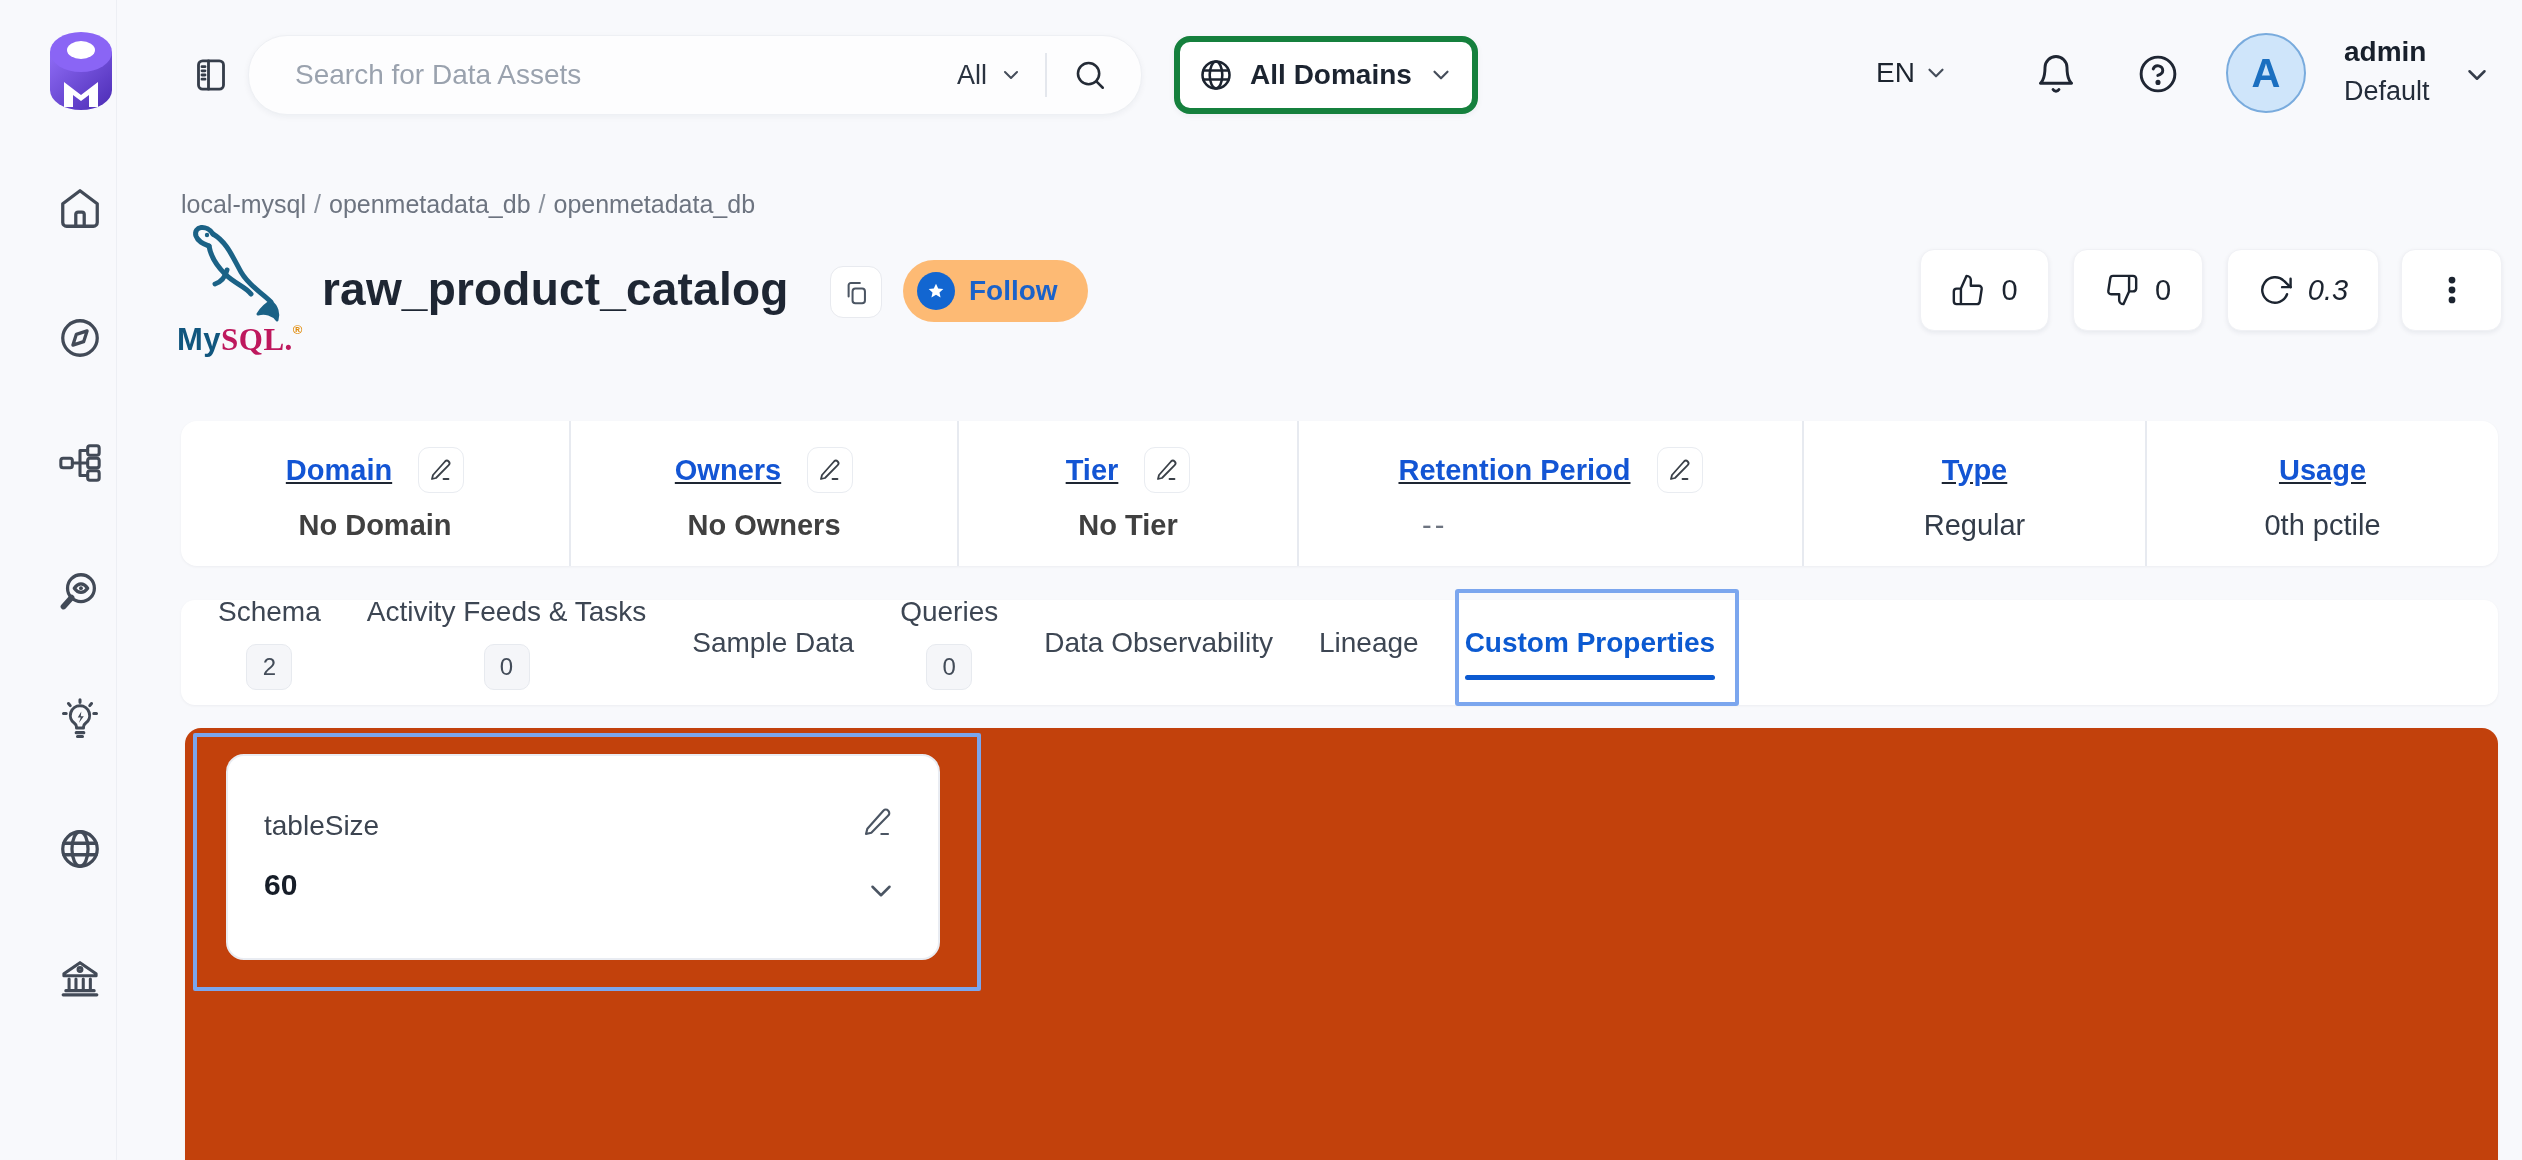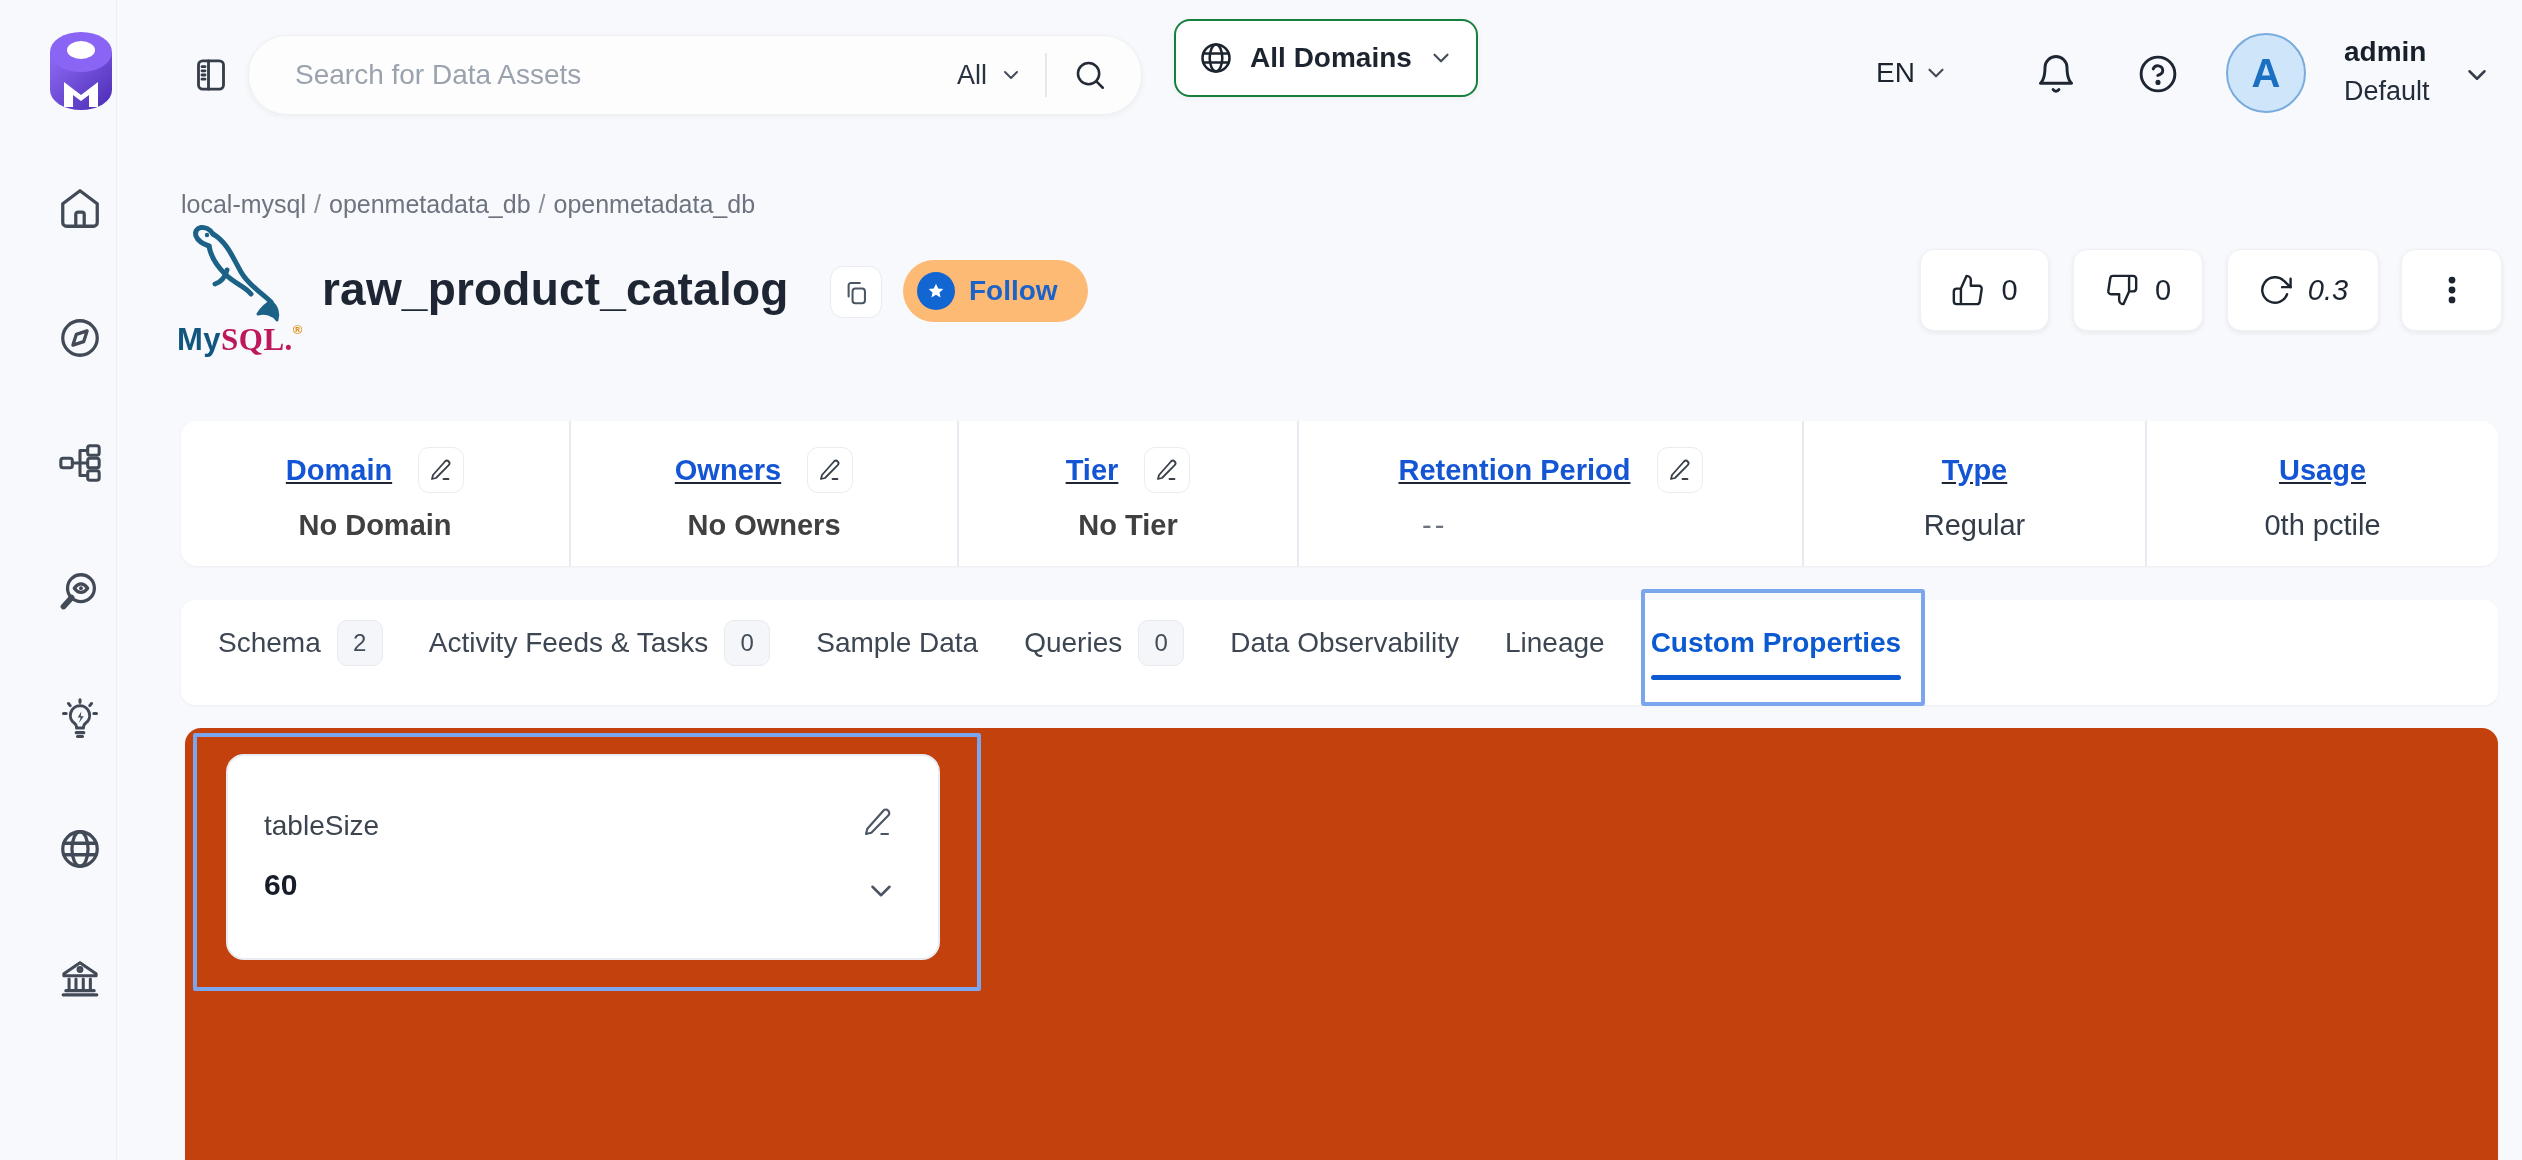--- a/index.html
+++ b/index.html
@@ -21,21 +21,21 @@
   .toggle-btn{left:191px;top:55px;width:40px;height:40px;color:#353d4a;}
   .searchbar{left:248px;top:35px;width:892px;height:78px;background:#fdfdfe;border:1px solid #eef0f4;
     border-radius:39px;display:flex;align-items:center;box-shadow:0 2px 6px rgba(23,31,52,.05);}
   .searchbar input{flex:1;border:none;outline:none;background:transparent;margin-left:44px;
     font-size:28px;color:#2a3340;font-family:inherit;}
   .searchbar input::placeholder{color:#9aa2ae;}
   .scope{display:flex;align-items:center;gap:12px;font-size:27px;color:#2a3340;padding:0 22px 0 10px;}
   .scope svg{width:24px;height:24px;color:#454d5a;}
   .sb-divider{width:2px;height:44px;background:#e4e7ed;}
   .sb-search-icon{width:34px;height:34px;color:#242b36;margin:0 34px 0 26px;}
-  .domains-btn{left:1174px;top:19px;width:304px;height:78px;background:#fff;border:2px solid #15803d;border-radius:16px;
+  .domains-btn{left:1174px;top:36px;width:304px;height:78px;background:#fff;border:6px solid #15803d;border-radius:16px;
     display:flex;align-items:center;justify-content:center;gap:16px;box-shadow:0 2px 6px rgba(23,31,52,.05);}
   .domains-btn .globe{width:36px;height:36px;color:#1c2430;}
   .domains-btn .lbl{font-size:28px;font-weight:600;color:#1c2430;}
   .domains-btn .chev{width:26px;height:26px;color:#454d5a;}
   .lang{left:1876px;top:57px;display:flex;align-items:center;gap:8px;font-size:28px;font-weight:500;color:#1c242f;}
   .lang svg{width:26px;height:26px;color:#454d5a;}
   .icon-btn{width:44px;height:44px;color:#1f2633;}
   .icon-btn svg{width:44px;height:44px;}
   .bell-btn{left:2034px;top:52px;}
   .help-btn{left:2136px;top:52px;}
@@ -84,21 +84,21 @@
     display:flex;align-items:center;justify-content:center;color:#3a4048;}
   .edit-btn svg{width:24px;height:24px;}
   .info-value{margin-top:16px;font-size:29px;color:#404040;font-weight:600;}
   .info-value.plain{font-weight:400;color:#333c49;}
   .info-value.muted{font-weight:400;color:#6d7480;letter-spacing:3px;}
 
   
   .tab-card{left:181px;top:600px;width:2317px;height:105px;background:#fff;border-radius:14px;
     box-shadow:0 1px 3px rgba(16,24,40,.05);display:flex;align-items:center;gap:46px;
     padding:0 0 20px 37px;box-sizing:border-box;}
-  .tab{display:flex;align-items:center;gap:16px;font-size:28px;color:#3d4653;font-weight:500;position:relative;}
+  .tab{display:flex;align-items:center;gap:16px;font-size:28px;color:#3d4653;font-weight:500;position:relative;flex-direction:column;}
   .tab .badge{background:#f5f6f9;border:1px solid #e7eaef;border-radius:10px;min-width:22px;height:44px;
     padding:0 11px;display:flex;align-items:center;justify-content:center;font-size:24px;color:#434c59;}
   .tab.active{color:#0c5ad1;font-weight:700;}
   .tab.active::after{content:'';position:absolute;left:0;right:0;bottom:-21px;height:5px;background:#0c5ad1;border-radius:3px;}
   .hl-tab{content:'';position:absolute;inset:-38px -24px -47px -10px;border:4px solid #7ba6ee;border-radius:3px;pointer-events:none;}
 
   
   .content-panel{left:185px;top:728px;width:2313px;height:432px;background:#c2410c;border-radius:16px 16px 0 0;
     box-shadow:0 1px 3px rgba(16,24,40,.04);}
   .hl-card{position:absolute;left:8px;top:5px;width:780px;height:250px;border:4px solid #7ba6ee;border-radius:2px;pointer-events:none;}

